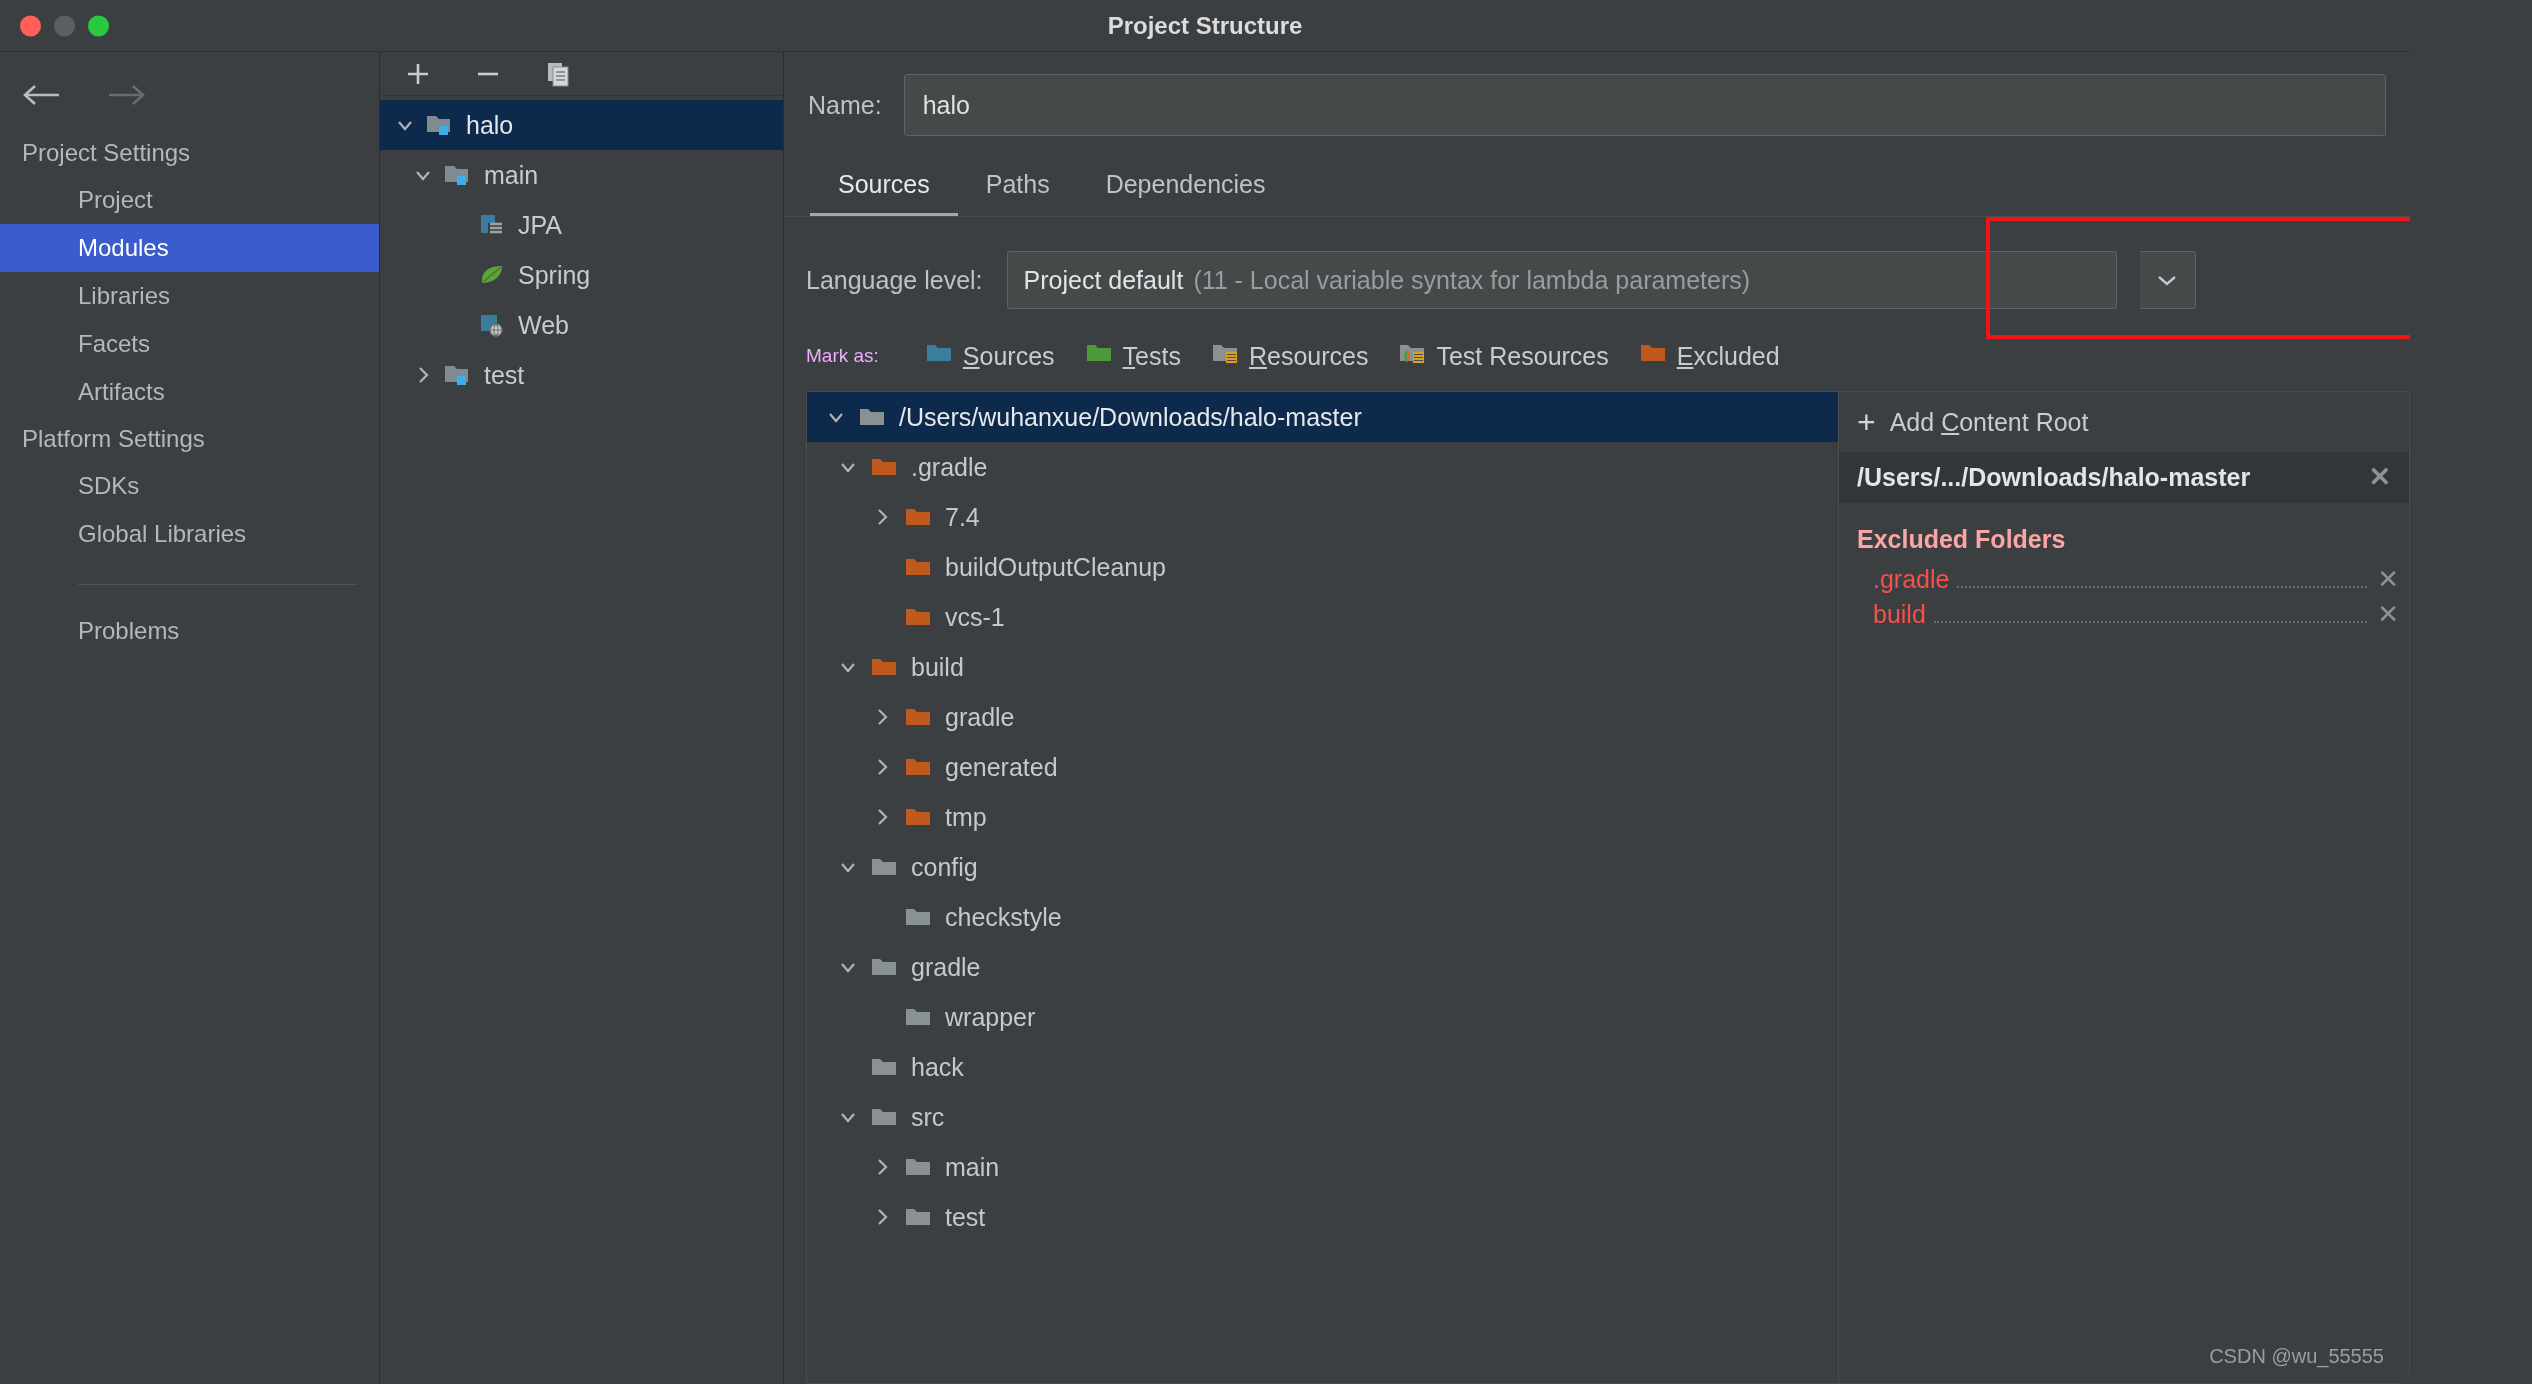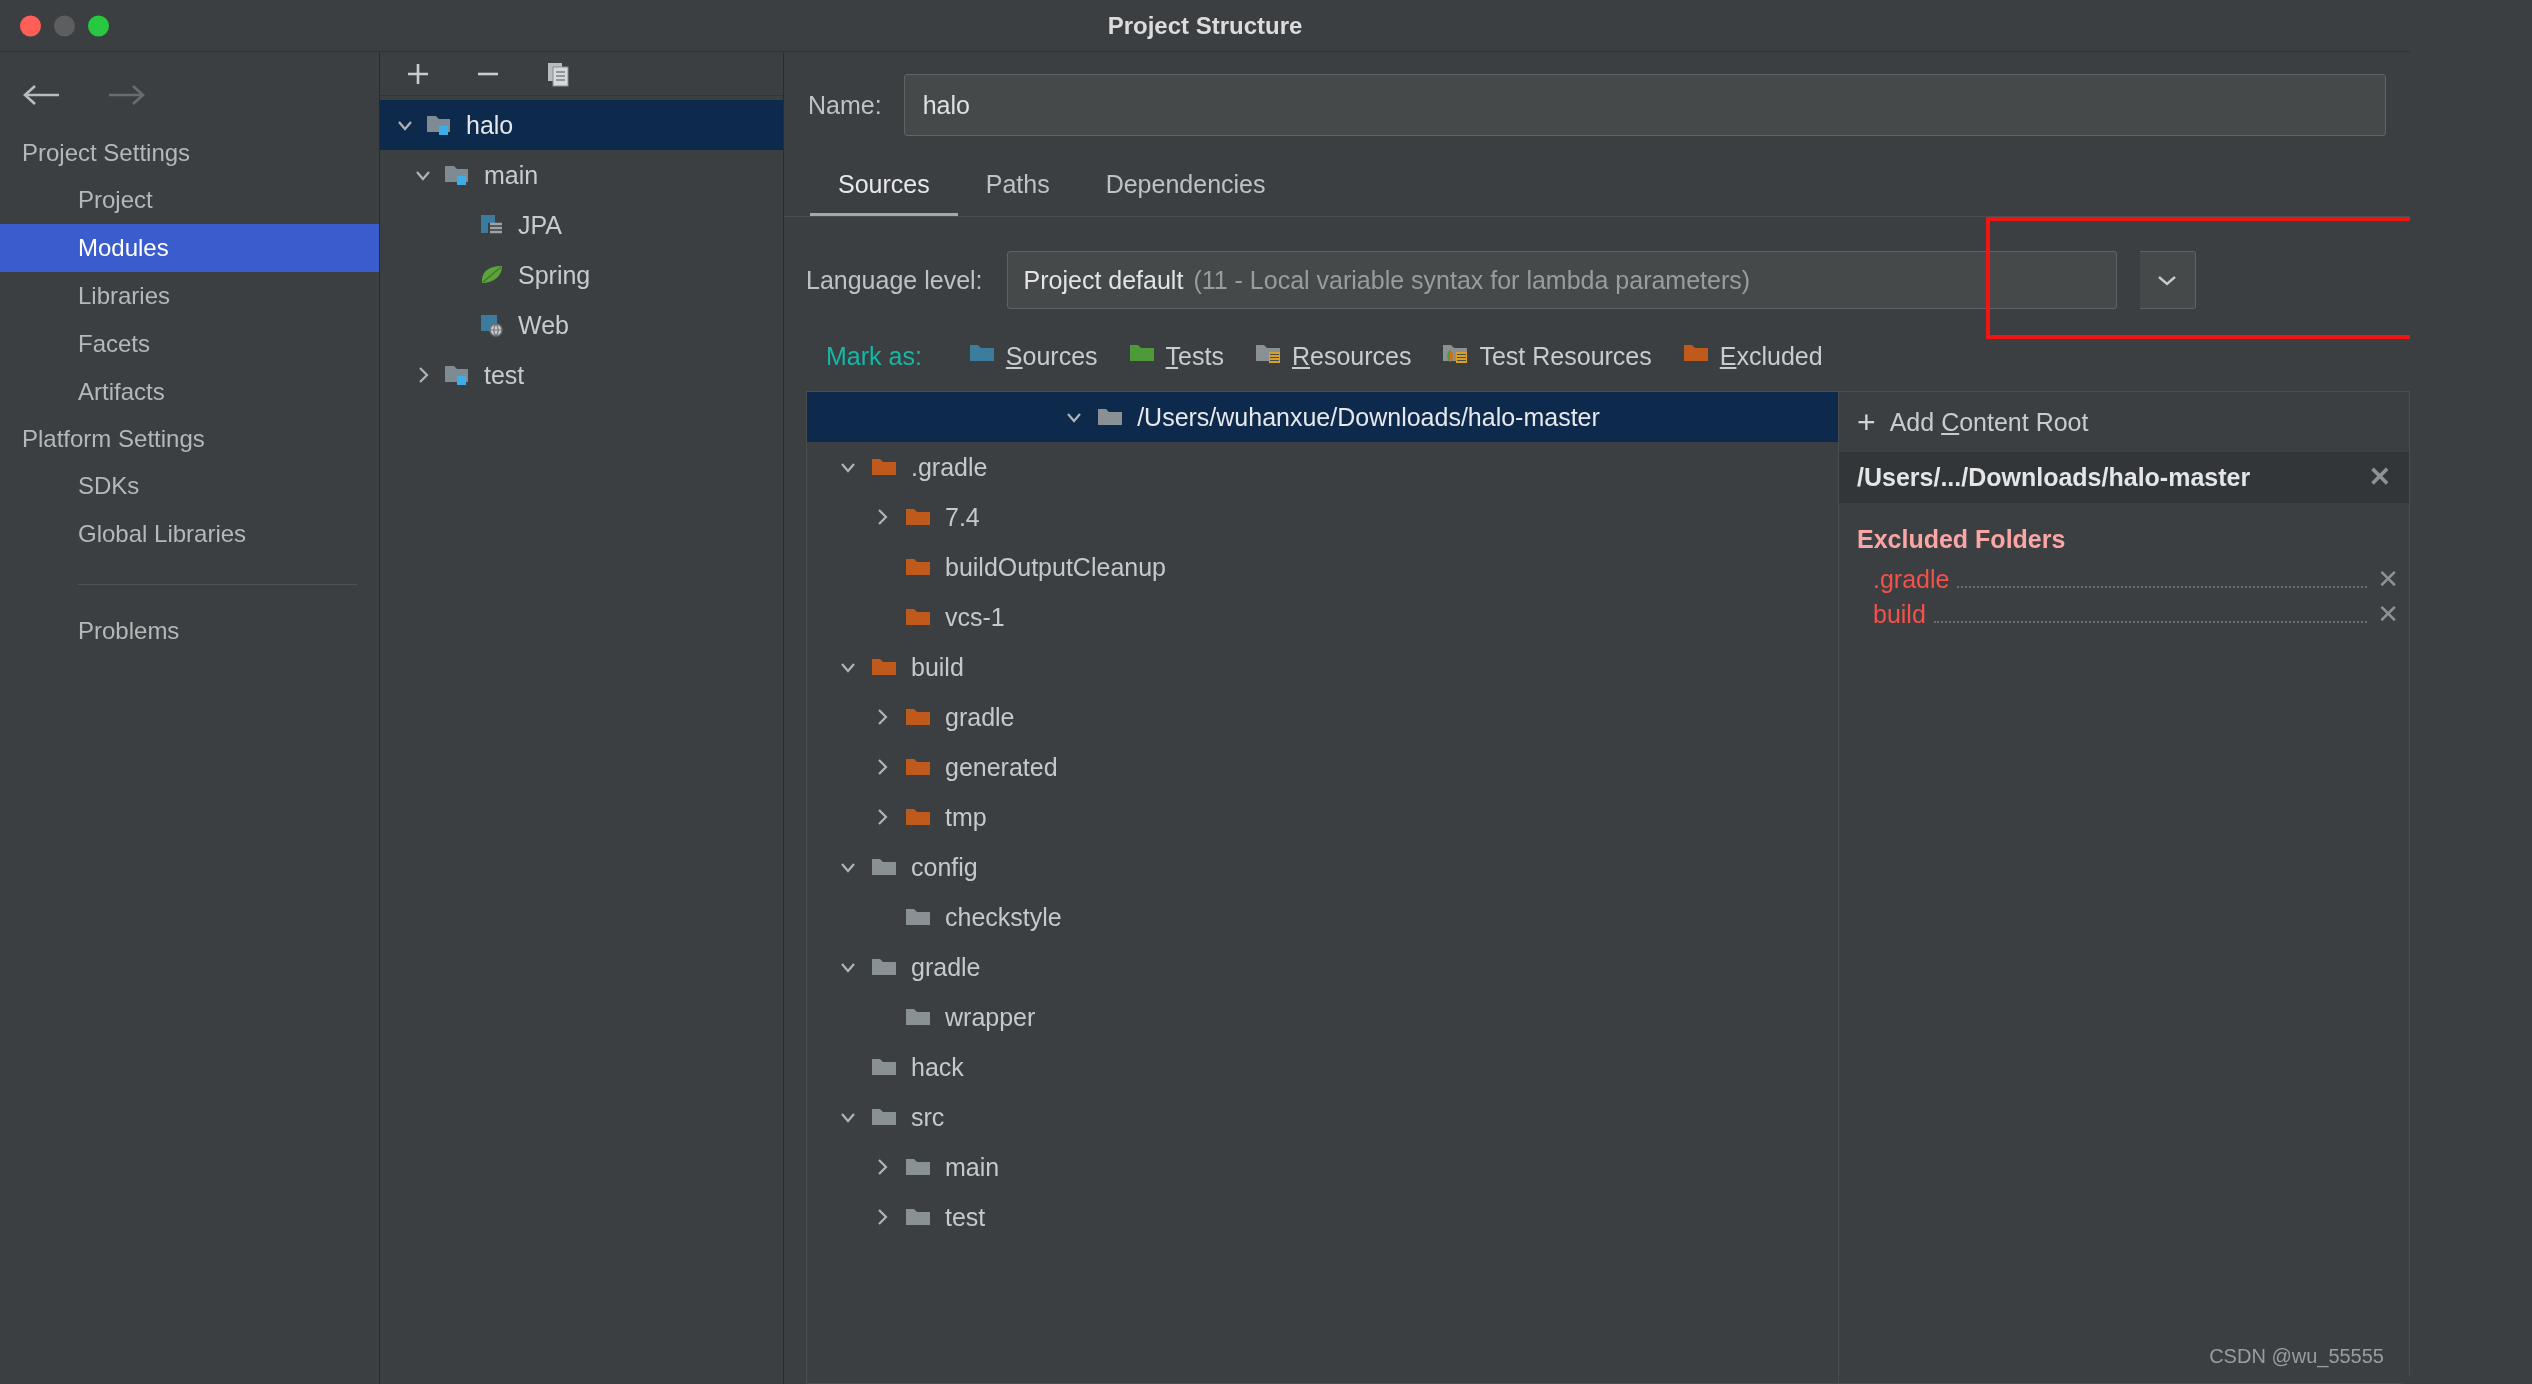--- a/index.html
+++ b/index.html
@@ -229,21 +229,21 @@
     border: 4px solid #f01414;
     pointer-events: none;
   }
 
   .markas {
     display: flex;
     align-items: center;
     gap: 0;
     padding: 22px 0 20px 22px;
   }
-  .markas-label { color: #14b8a6; font-size: 25px; margin-right: 46px; margin-left: 20px; }
+  .markas-label { color: #f0abfc; font-size: 19px; margin-right: 46px; }
   .mark-item {
     display: flex; align-items: center;
     gap: 10px;
     margin-right: 30px;
     color: #c9cccf;
     font-size: 25px;
   }
   .mark-item .mn { text-decoration: underline; }
 
   
@@ -256,21 +256,21 @@
     overflow: hidden;
     min-width: 0;
   }
   .frow {
     display: flex;
     align-items: center;
     height: 50px;
     color: #c6c9cb;
     font-size: 25px;
   }
-  .frow.selected { background: #0d2a4d; color: #e6e8ea; justify-content: center; }
+  .frow.selected { background: #0d2a4d; color: #e6e8ea; }
   .ftw {
     width: 38px; flex: 0 0 38px;
     display: flex; align-items: center; justify-content: center;
     color: #9ea1a3;
   }
   .ftw.blank { visibility: hidden; }
   .ficon { width: 34px; flex: 0 0 34px; display: flex; align-items: center; justify-content: center; margin-right: 10px; }
   .lvl-0 { padding-left: 10px; }
   .lvl-1 { padding-left: 22px; }
   .lvl-2 { padding-left: 56px; align-items: center; }

